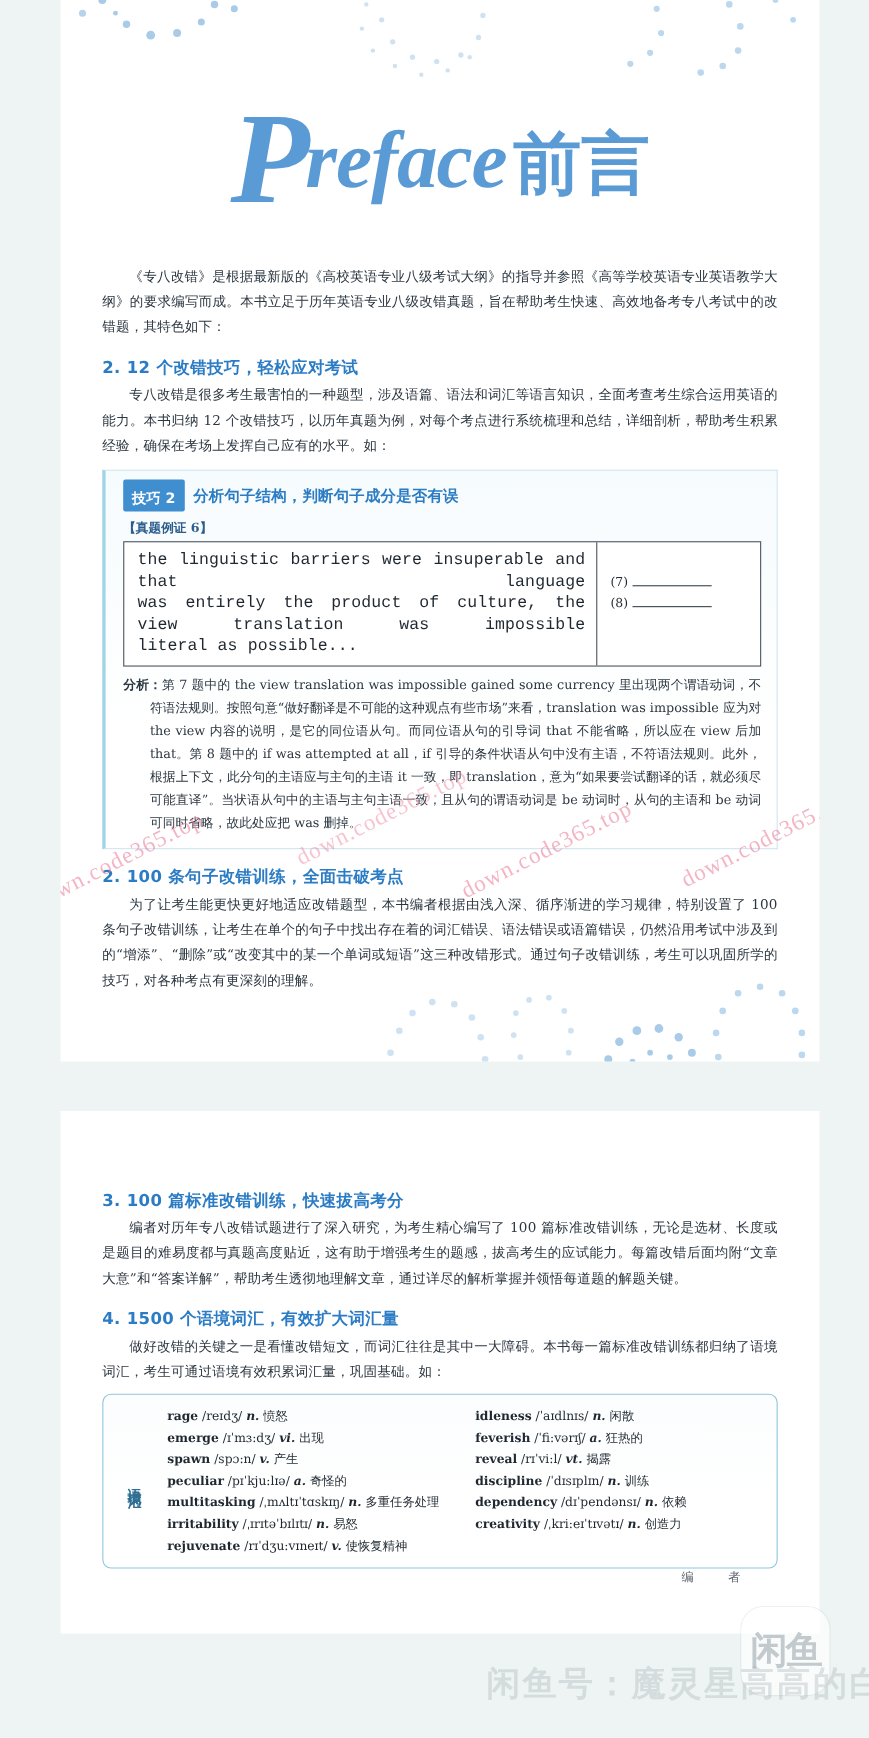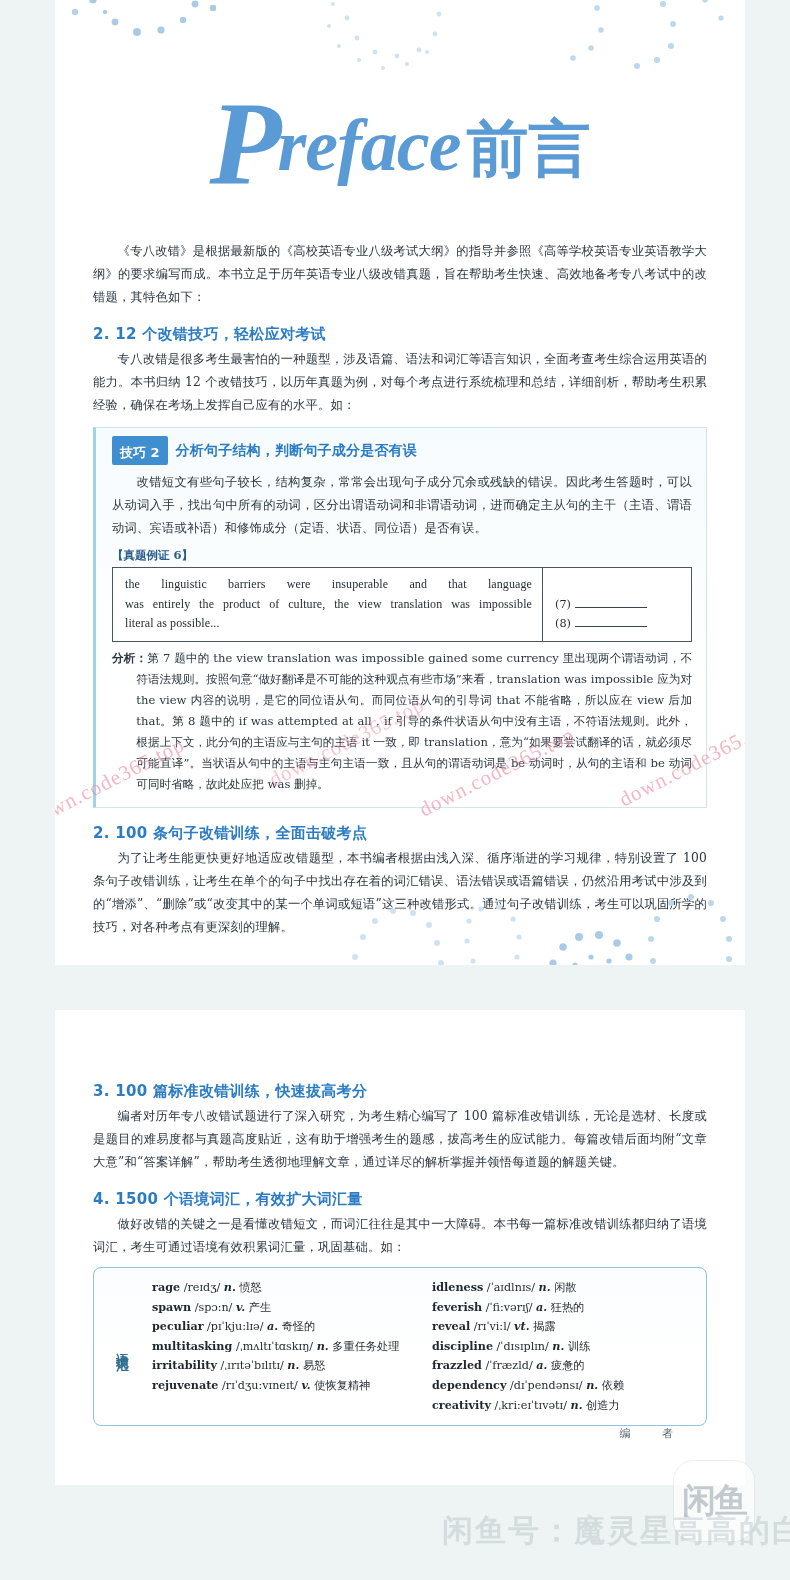--- a/index.html
+++ b/index.html
@@ -88,22 +88,22 @@
   .passage{
     display:flex;border:1px solid #4a5560;margin:2px 0 6px 0;background:#fff;
   }
   .passage .left{
     flex:1;padding:7px 10px 7px 12px;border-right:1px solid #4a5560;
   }
   .passage .right{
     width:128px;padding:7px 8px 7px 12px;
   }
   .eng{
-    font-family:Liberation Serif, serif;
-    font-size:12px;line-height:19.5px;color:#1f2830;
+    font-family:Liberation Mono, monospace;
+    font-size:15px;line-height:19.5px;color:#1f2830;
     text-align:justify;text-align-last:justify;
     letter-spacing:.1px;
   }
   .eng.last{text-align-last:left;}
   .blankline{
     font-family:"DejaVu Serif",serif;font-size:11.3px;line-height:19.5px;
     color:#1f2830;white-space:nowrap;
   }
   .blankline .ul{display:inline-block;width:72px;border-bottom:1px solid #3a444e;
     margin-left:4px;height:12px;}
@@ -249,21 +249,20 @@
     <p class="para">《专八改错》是根据最新版的《高校英语专业八级考试大纲》的指导并参照《高等学校英语专业英语教学大纲》的要求编写而成。本书立足于历年英语专业八级改错真题，旨在帮助考生快速、高效地备考专八考试中的改错题，其特色如下：</p>
 
     <h2 class="sec">2. 12 个改错技巧，轻松应对考试</h2>
     <p class="para">专八改错是很多考生最害怕的一种题型，涉及语篇、语法和词汇等语言知识，全面考查考生综合运用英语的能力。本书归纳 12 个改错技巧，以历年真题为例，对每个考点进行系统梳理和总结，详细剖析，帮助考生积累经验，确保在考场上发挥自己应有的水平。如：</p>
 
     <div class="tipbox">
       <div class="tip-head">
         <span class="tip-badge">技巧 2</span>
         <span class="tip-title">分析句子结构，判断句子成分是否有误</span>
       </div>
-      <p class="para" style="margin-bottom:4px;">改错短文有些句子较长，结构复杂，常常会出现句子成分冗余或残缺的错误。因此考生答题时，可以从动词入手，找出句中所有的动词，区分出谓语动词和非谓语动词，进而确定主从句的主干（主语、谓语动词、宾语或补语）和修饰成分（定语、状语、同位语）是否有误。</p>
 
       <div class="sub-label">【真题例证 6】</div>
 
       <div class="passage">
         <div class="left">
           <div class="eng">the linguistic barriers were insuperable and that language</div>
           <div class="eng">was entirely the product of culture, the view translation was impossible</div>
           <div class="eng last">literal as possible...</div>
         </div>
         <div class="right">
@@ -342,32 +341,32 @@
     <h2 class="sec">4. 1500 个语境词汇，有效扩大词汇量</h2>
     <p class="para">做好改错的关键之一是看懂改错短文，而词汇往往是其中一大障碍。本书每一篇标准改错训练都归纳了语境词汇，考生可通过语境有效积累词汇量，巩固基础。如：</p>
 
     <div class="vocabbox">
       <div class="vocab-tab">
         <span class="vt">语境词汇</span>
       </div>
       <div class="vocab-cols">
         <div class="vcol">
           <div class="vitem"><span class="w">rage</span> <span class="ph">/reɪdʒ/</span> <span class="pos">n.</span> <span class="mean">愤怒</span></div>
+          <div class="vitem"><span class="w">emerge</span> <span class="ph">/ɪˈmɜ:dʒ/</span> <span class="pos">vi.</span> <span class="mean">出现</span></div>
           <div class="vitem"><span class="w">spawn</span> <span class="ph">/spɔ:n/</span> <span class="pos">v.</span> <span class="mean">产生</span></div>
           <div class="vitem"><span class="w">peculiar</span> <span class="ph">/pɪˈkju:lɪə/</span> <span class="pos">a.</span> <span class="mean">奇怪的</span></div>
           <div class="vitem"><span class="w">multitasking</span> <span class="ph">/ˌmʌltɪˈtɑskɪŋ/</span> <span class="pos">n.</span> <span class="mean">多重任务处理</span></div>
           <div class="vitem"><span class="w">irritability</span> <span class="ph">/ˌɪrɪtəˈbɪlɪtɪ/</span> <span class="pos">n.</span> <span class="mean">易怒</span></div>
           <div class="vitem"><span class="w">rejuvenate</span> <span class="ph">/rɪˈdʒu:vɪneɪt/</span> <span class="pos">v.</span> <span class="mean">使恢复精神</span></div>
         </div>
         <div class="vcol">
           <div class="vitem"><span class="w">idleness</span> <span class="ph">/ˈaɪdlnɪs/</span> <span class="pos">n.</span> <span class="mean">闲散</span></div>
           <div class="vitem"><span class="w">feverish</span> <span class="ph">/ˈfi:vərɪʃ/</span> <span class="pos">a.</span> <span class="mean">狂热的</span></div>
           <div class="vitem"><span class="w">reveal</span> <span class="ph">/rɪˈvi:l/</span> <span class="pos">vt.</span> <span class="mean">揭露</span></div>
           <div class="vitem"><span class="w">discipline</span> <span class="ph">/ˈdɪsɪplɪn/</span> <span class="pos">n.</span> <span class="mean">训练</span></div>
-          <div class="vitem"><span class="w">frazzled</span> <span class="ph">/ˈfræzld/</span> <span class="pos">a.</span> <span class="mean">疲惫的</span></div>
           <div class="vitem"><span class="w">dependency</span> <span class="ph">/dɪˈpendənsɪ/</span> <span class="pos">n.</span> <span class="mean">依赖</span></div>
           <div class="vitem"><span class="w">creativity</span> <span class="ph">/ˌkri:eɪˈtɪvətɪ/</span> <span class="pos">n.</span> <span class="mean">创造力</span></div>
         </div>
       </div>
     </div>
   </div>
 
   <div class="signoff">编 者</div>
 </div>
 

